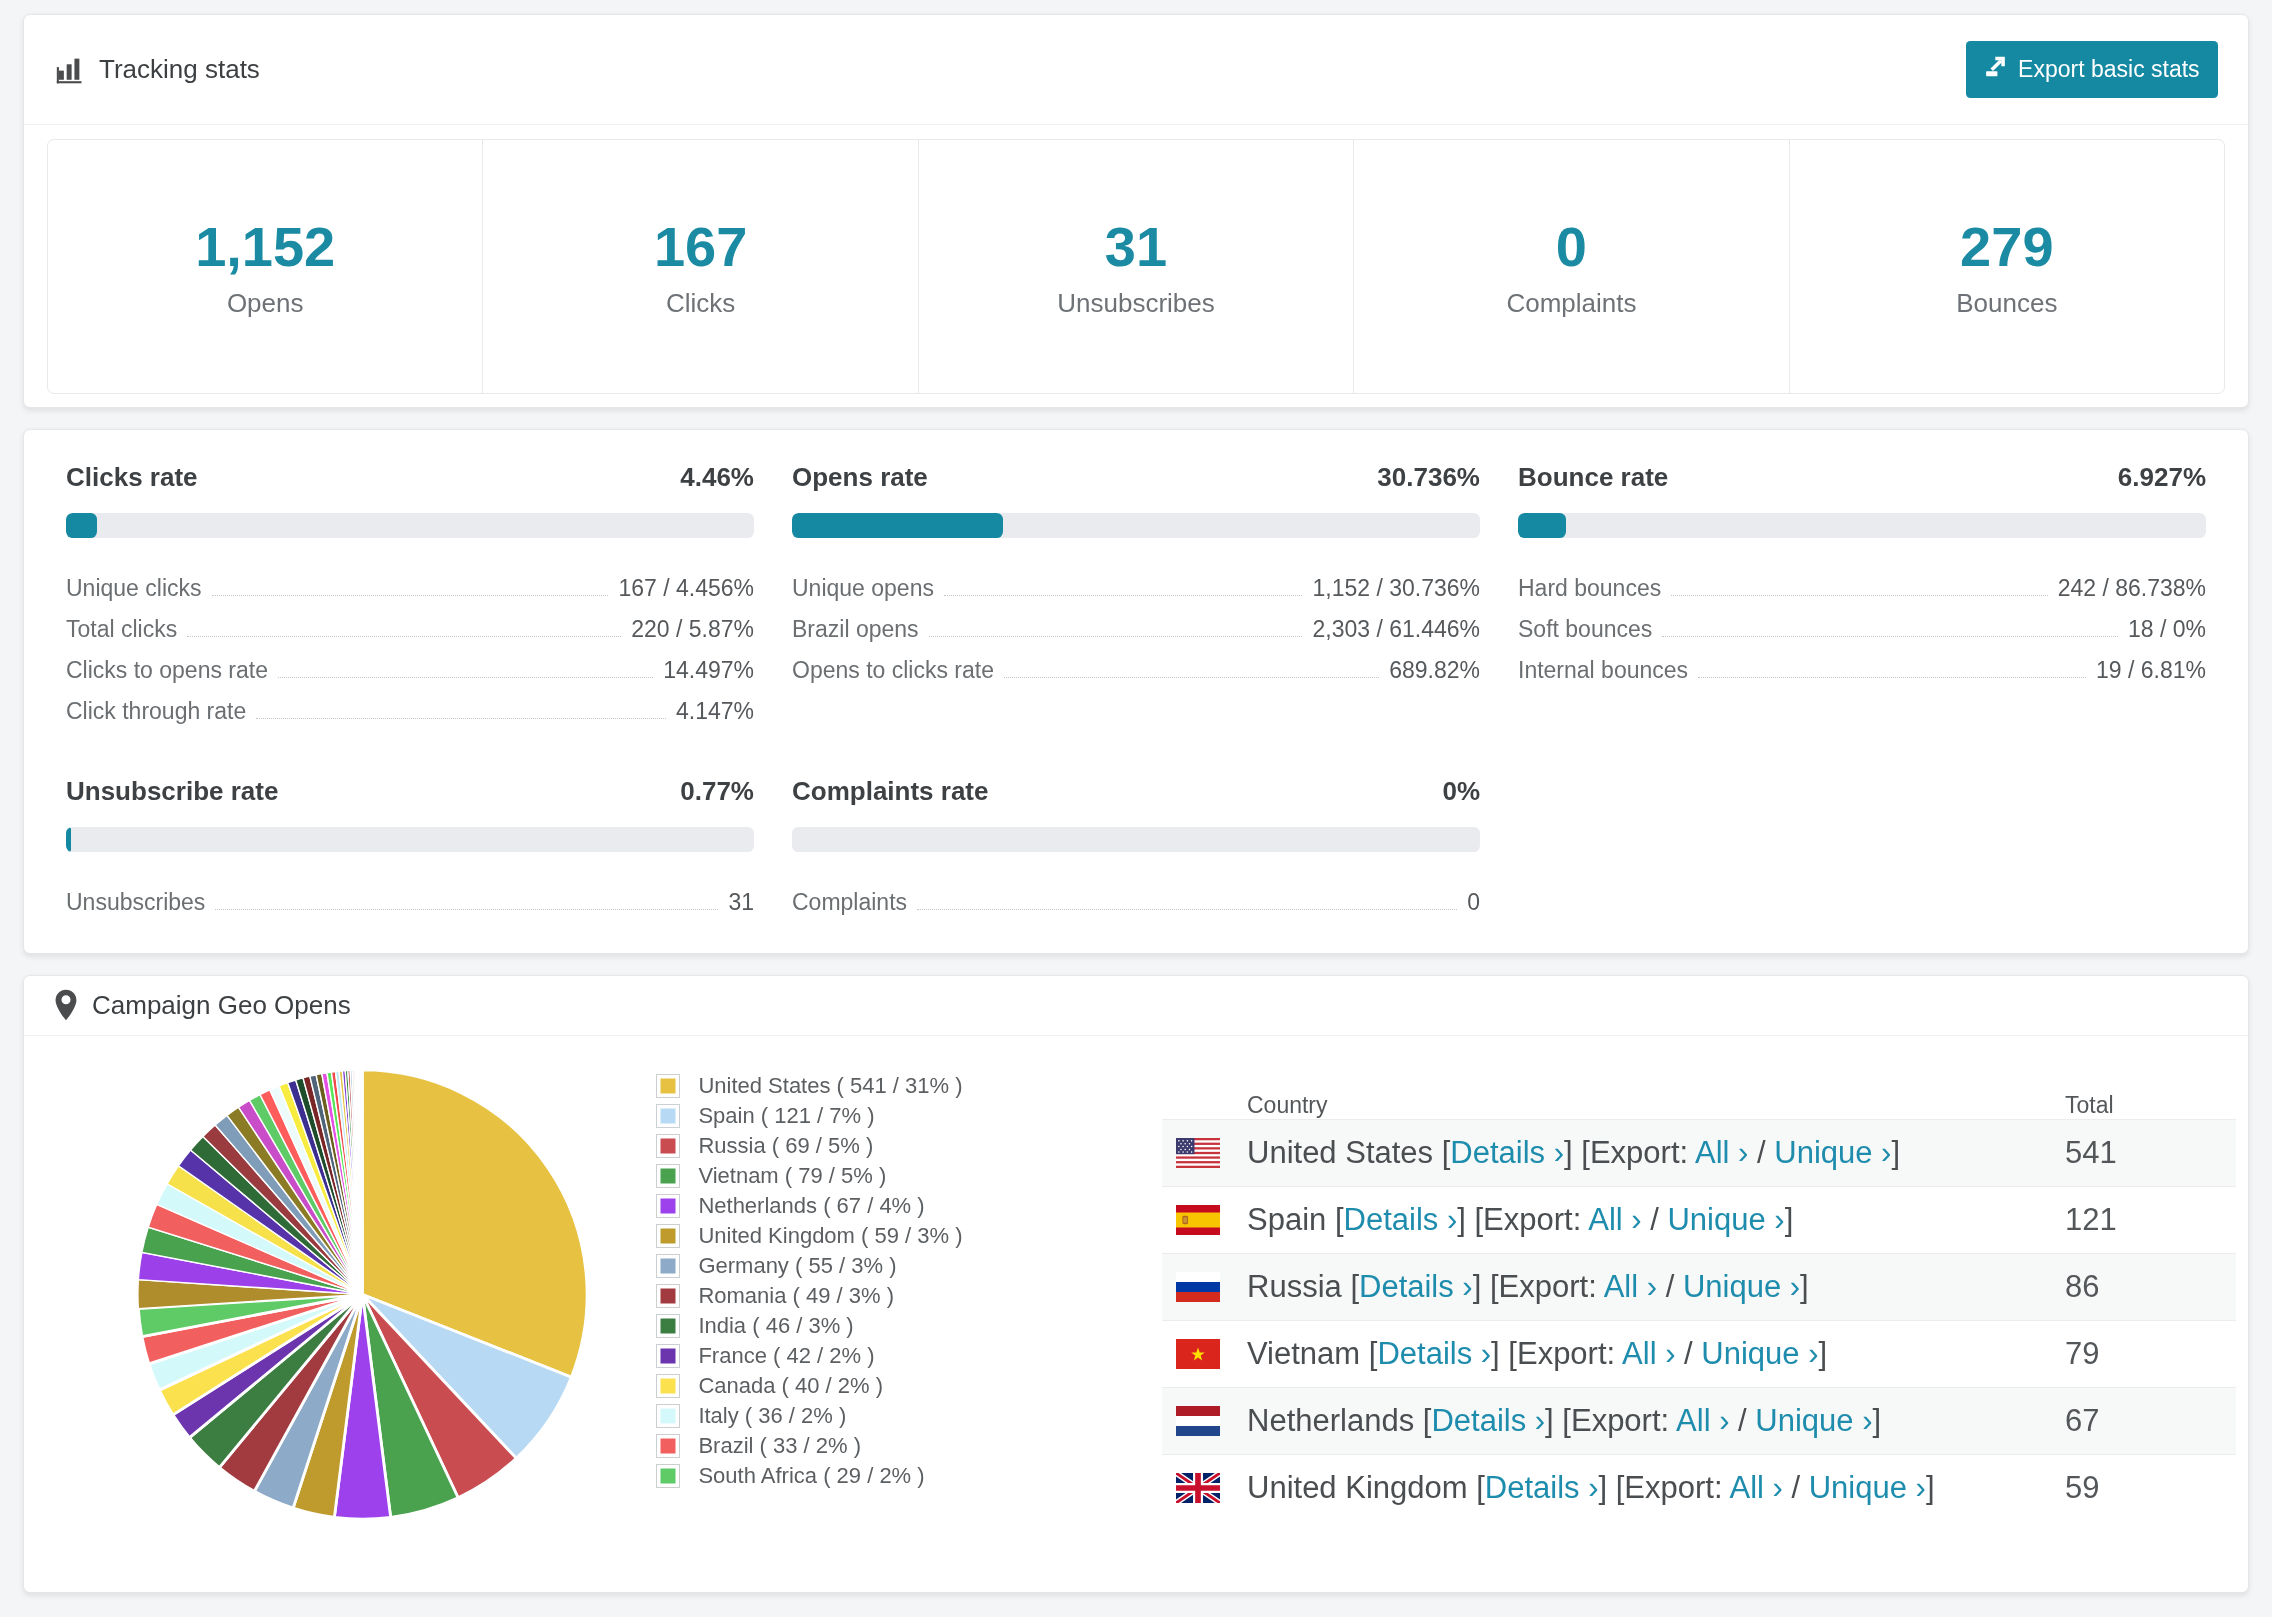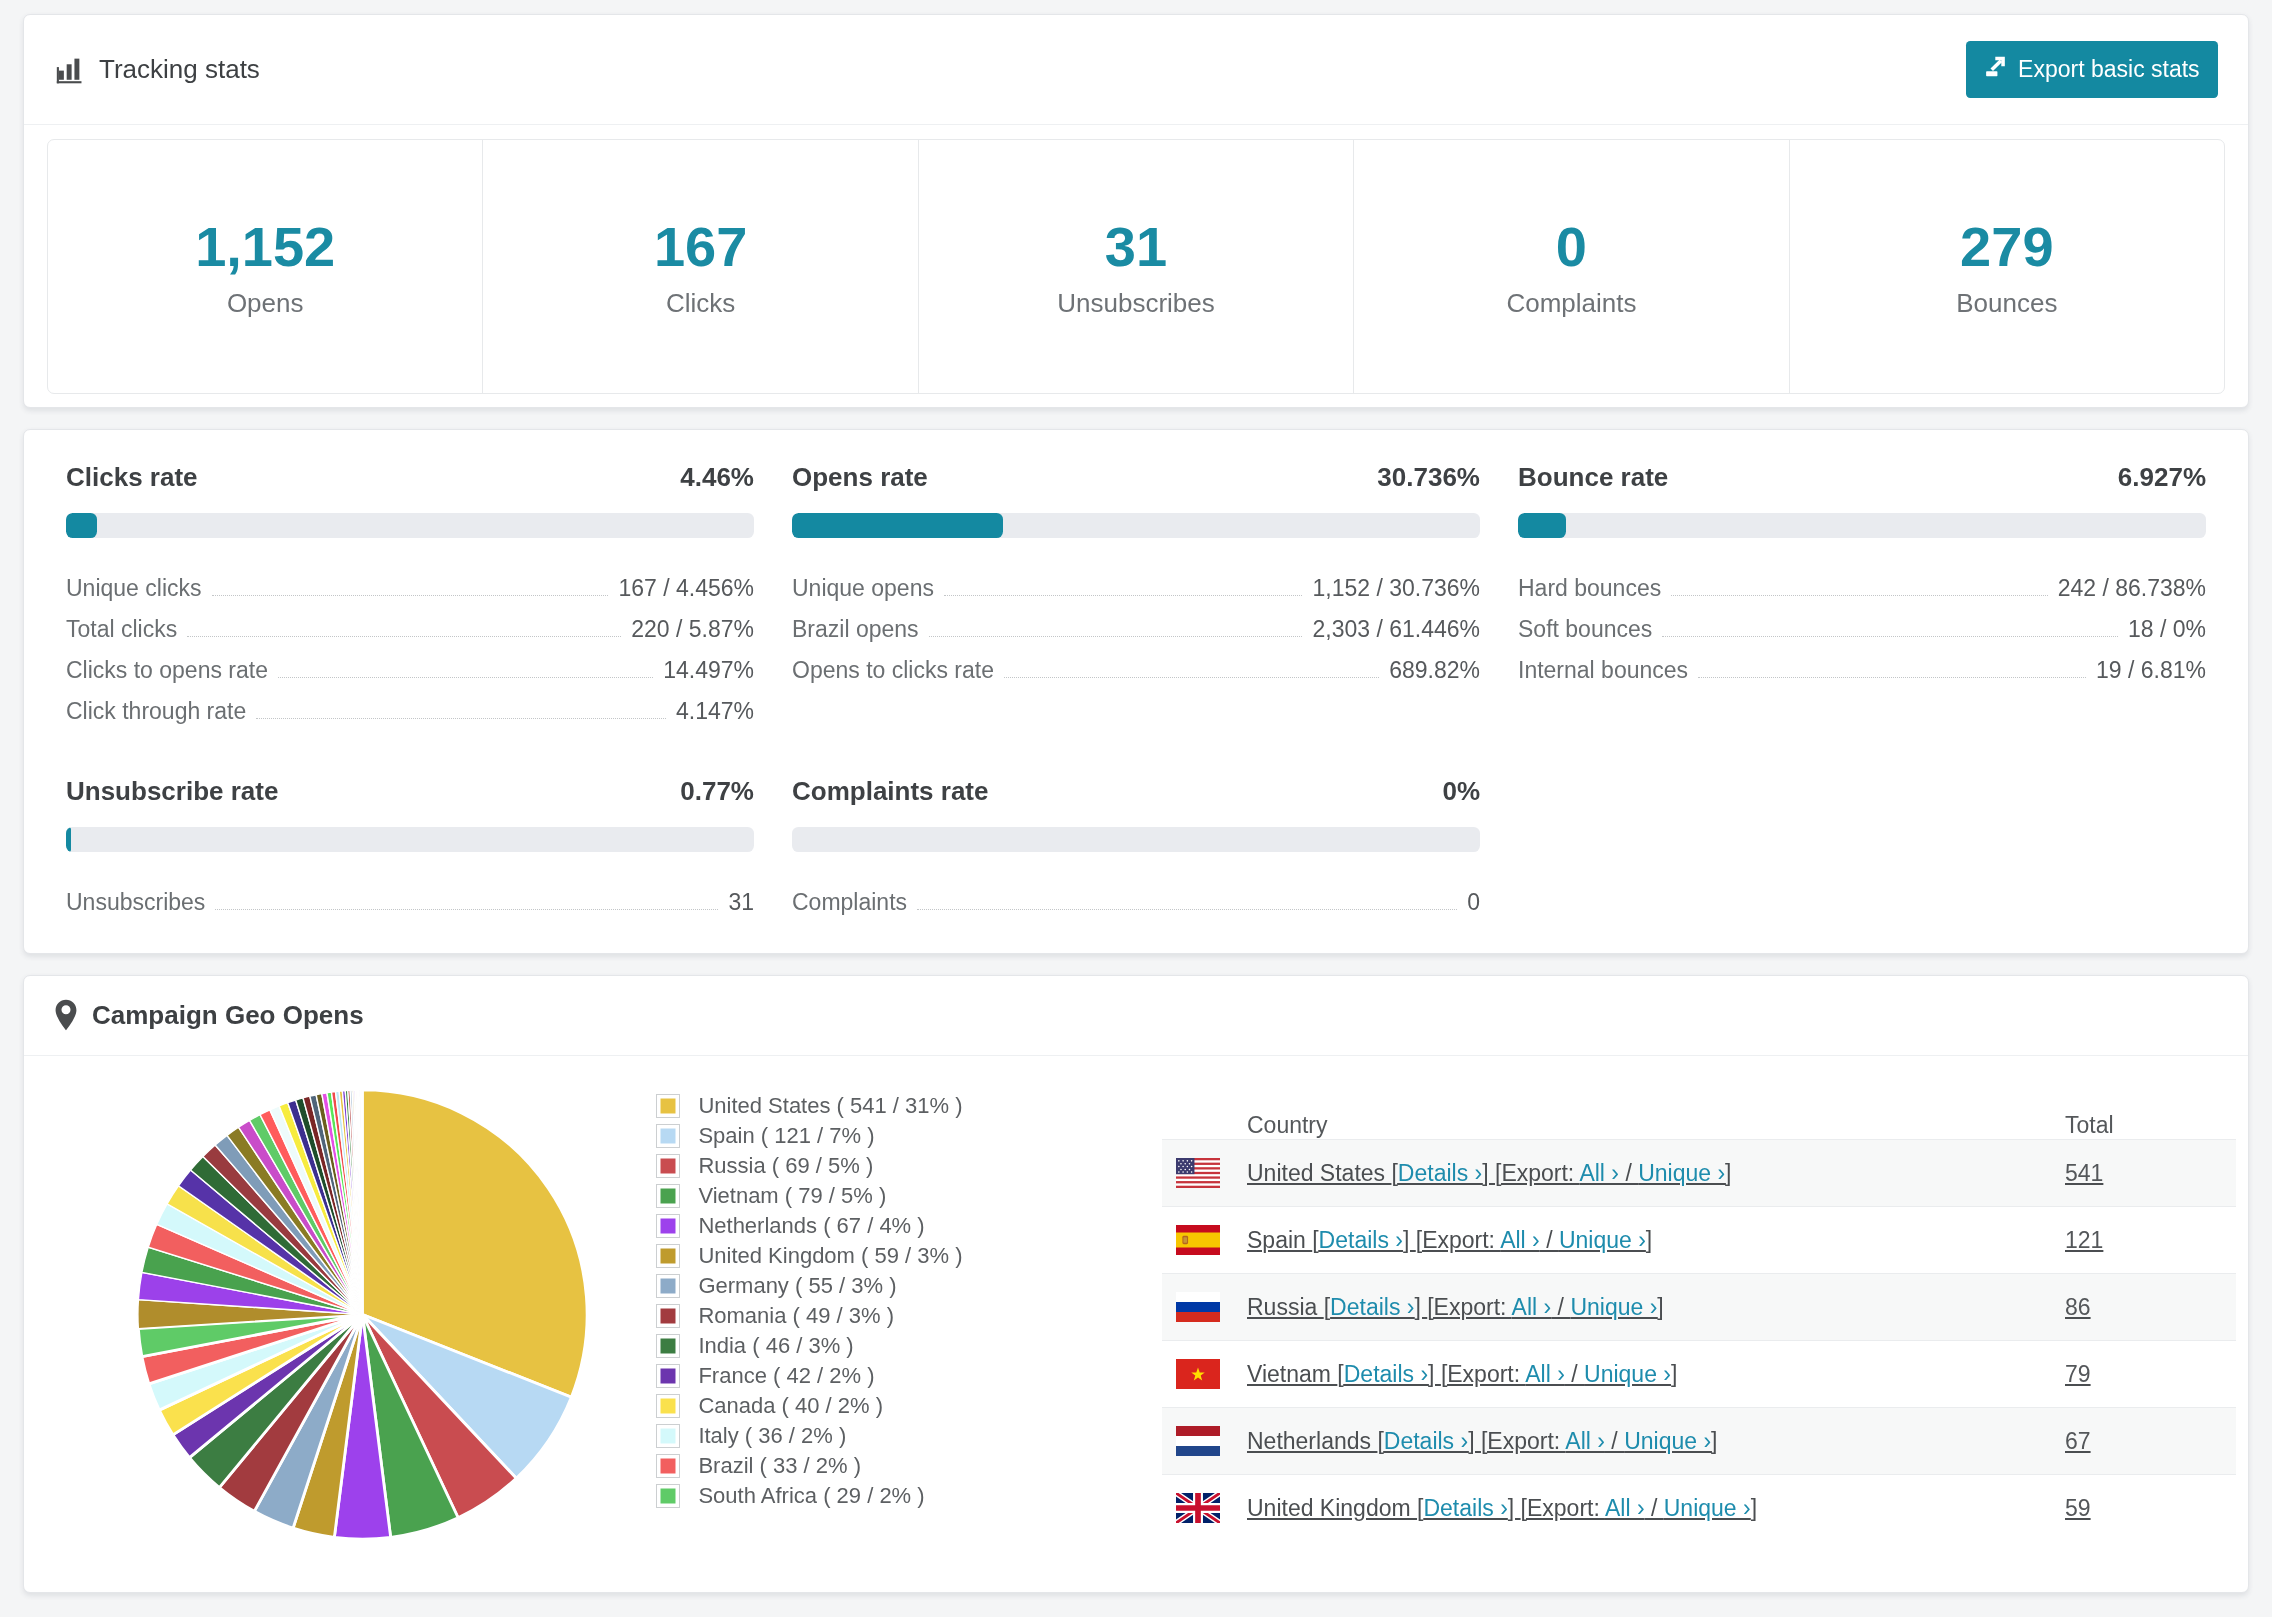--- a/index.html
+++ b/index.html
@@ -20,21 +20,21 @@
   }
   #card-tracking { top: 14px;  height: 394px; }
   #card-rates    { top: 429px; height: 525px; }
   #card-geo      { top: 975px; height: 618px; overflow: hidden; }
 
   .card-head {
     display: flex; align-items: center;
     height: 110px; padding: 0 30px;
     border-bottom: 1.4px solid #eef0f2;
   }
-  #card-geo .card-head { height: 80px; font-weight: bold; }
+  #card-geo .card-head { height: 60px; }
   .card-title { font-size: 26px; color: #3d4043; margin-left: 14px; }
   .head-spacer { flex: 1; }
 
   .export-btn {
     display: flex; align-items: center; gap: 11.3px;
     background: var(--accent, #1489a1); color: #fff;
     border: none; border-radius: 4.2px;
     height: 57px; padding: 0 18.4px;
     font-size: 23px; font-family: inherit; cursor: pointer;
   }
@@ -83,21 +83,21 @@
   .swatch {
     width: 24px; height: 24px; margin-right: 18.4px; flex: none;
     border: 1.4px solid #cccfd1; box-shadow: inset 0 0 0 3.5px #fff;
   }
   #geo-table { position: absolute; left: 1138px; top: 0; width: 1074px; }
   .geo-thead { display: flex; align-items: flex-end; height: 83px; font-size: 23px; color: #55585b; }
   .col-country { flex: 1; padding-left: 85px; }
   .col-total { width: 171px; }
   .geo-row {
     display: flex; align-items: center; height: 67px;
-    border-top: 1.4px solid #eaecee; font-size: 23px; color: #4b4e51; text-decoration: underline;
+    border-top: 1.4px solid #eaecee; font-size: 31px; color: #4b4e51;
   }
   .geo-row.alt { background: #f7f8f8; }
   .flag { width: 44px; height: 30px; margin-left: 14px; flex: none; }
   .flag svg { width: 44px; height: 30px; display: block; }
   .row-name { flex: 1; padding-left: 27px; white-space: nowrap; }
   .row-total { width: 171px; color: #54575a; }
   a.link { color: var(--link, #1e8cad); text-decoration: none; cursor: pointer; }
 </style>
 </head>
 <body>

